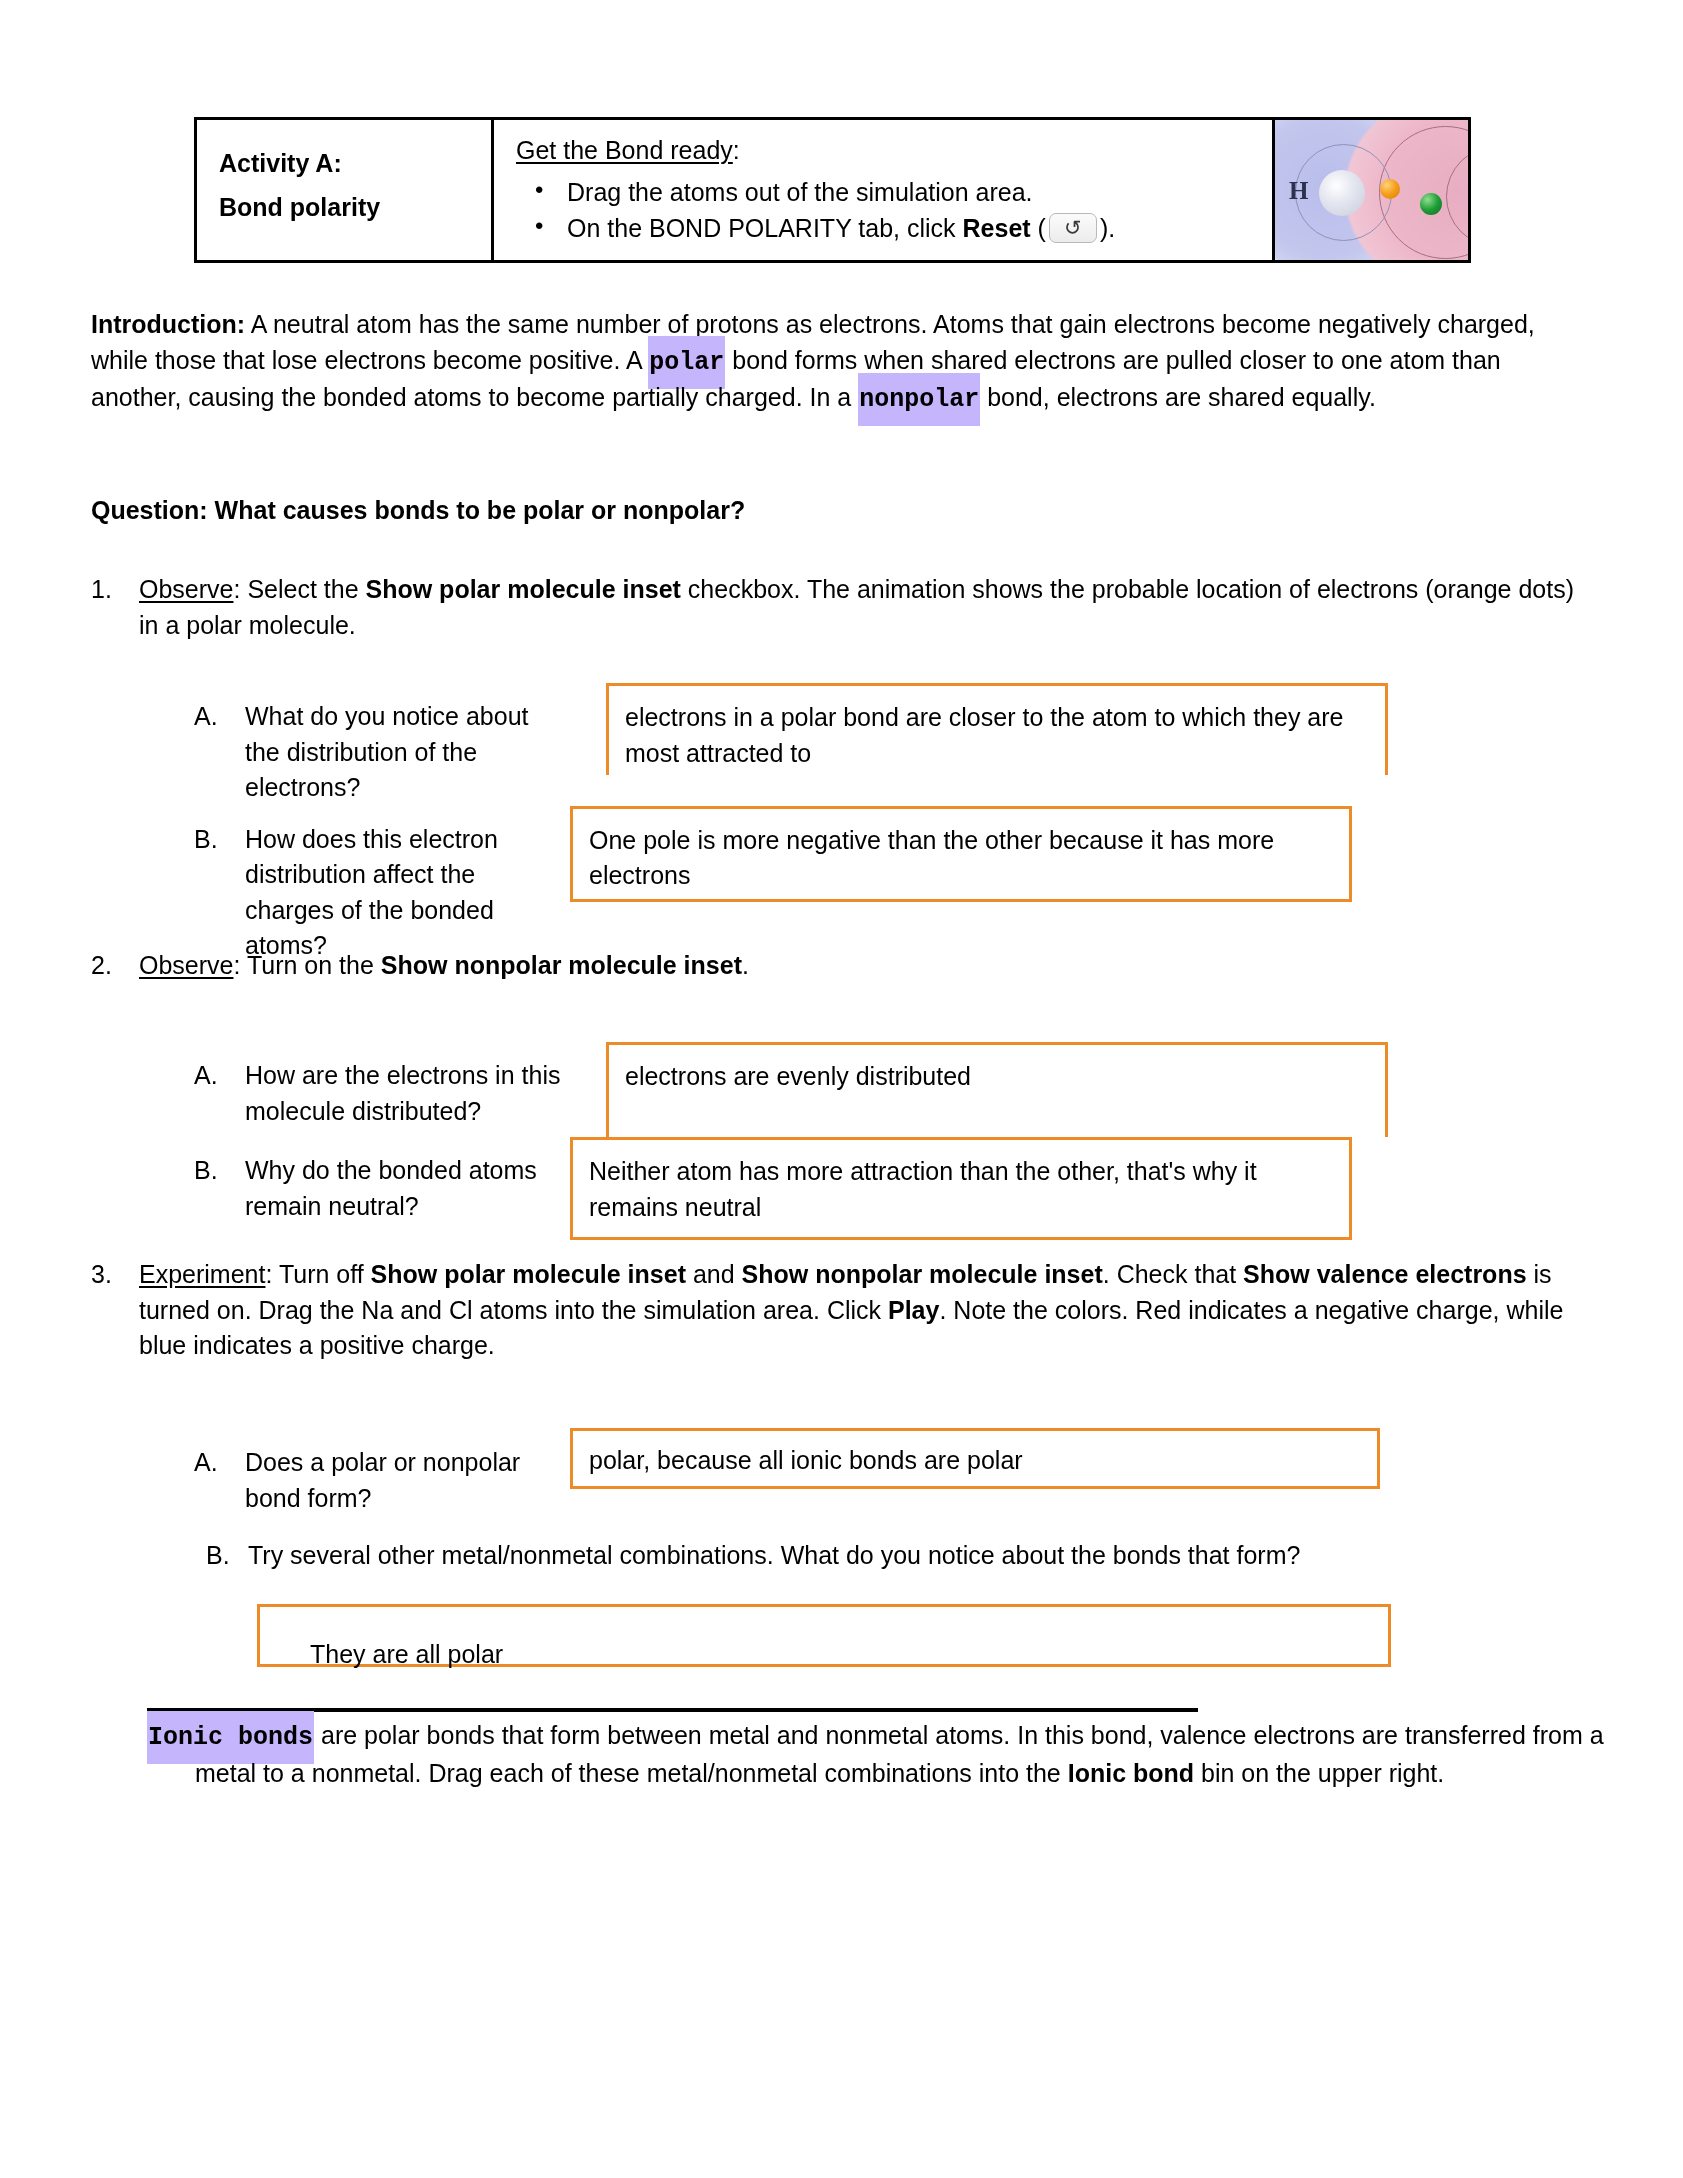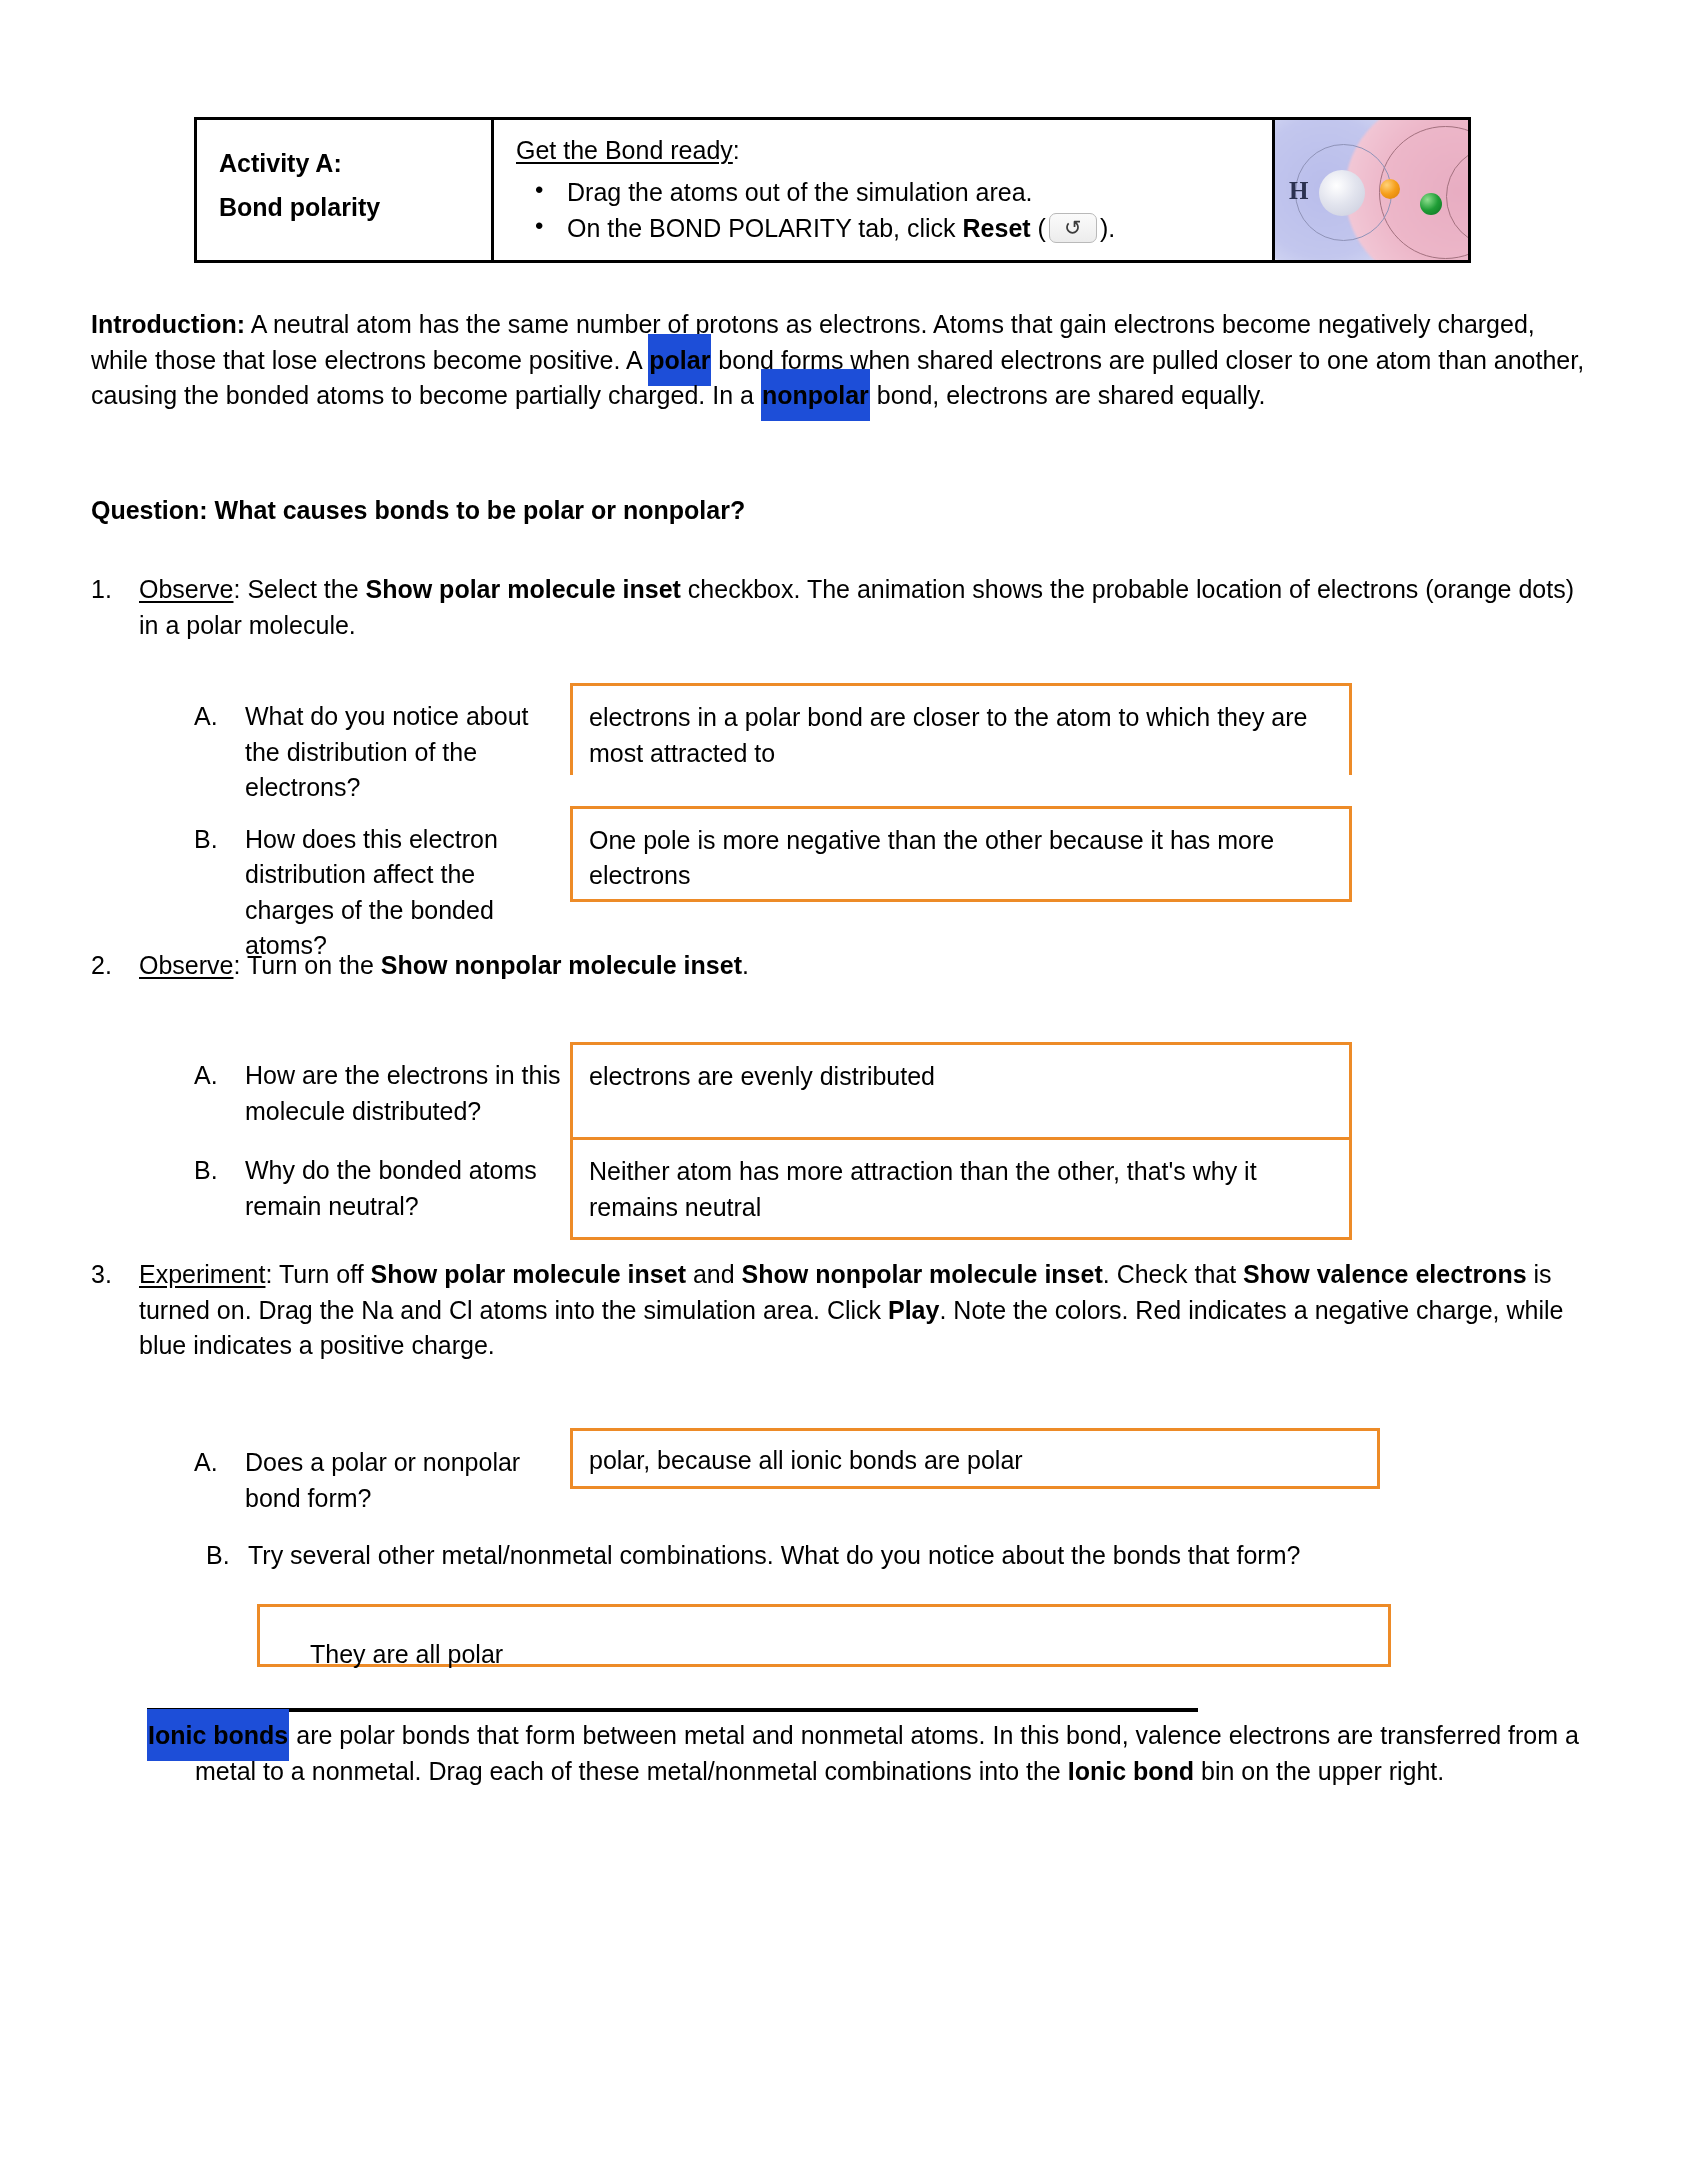--- a/index.html
+++ b/index.html
@@ -185,21 +185,21 @@
   }
   
   .para {
     position: absolute;
     font-size: 25px;
     line-height: 1.42;
     color: #000;
   }
   .b { font-weight: bold; }
   .u { text-decoration: underline; text-underline-offset: 3px; }
-  .hl { background: #1d4ed8; font-weight: bold; padding: 12px 1px; }
+  .hl { background: #c4b5fd; font-weight: bold; padding: 12px 1px; font-family: Liberation Mono, monospace; }
   #intro { left: 91px; top: 307px; width: 1500px; }
   #question { left: 91px; top: 493px; width: 1188px; font-weight: bold; }
   
   .numitem { position: absolute; font-size: 25px; line-height: 1.42; }
   .numitem .num {
     position: absolute;
     left: 0; top: 0;
     width: 44px;
     text-align: left;
   }
@@ -220,21 +220,21 @@
   .qa-q .letter { width: 51px; flex: none; }
   .qa-q .qtext { display: block; }
   .qa-ans {
     border: 3px solid #ED8B28;
     box-sizing: border-box;
     font-size: 25px;
     line-height: 1.42;
     padding: 14px 16px 10px 16px;
     background: #fff;
   }
-  .qa-ans.nobottom { border-bottom: none; }
+  .qa-ans.nobottom { border-bottom: none; margin-left: 36px; }
   
   #qa1 { left: 194px; top: 683px; width: 1378px; }
   #qa1 .qa-q { width: 376px; }
   #qa1 .qa-ans { width: 782px; }
   #qa1 .row1 .qa-ans { height: 92px; }
   #qa1 .row2 .qa-ans { height: 96px; }
   
   #qa2 { left: 194px; top: 1042px; width: 1378px; }
   #qa2 .qa-q { width: 376px; }
   #qa2 .qa-ans { width: 782px; }

